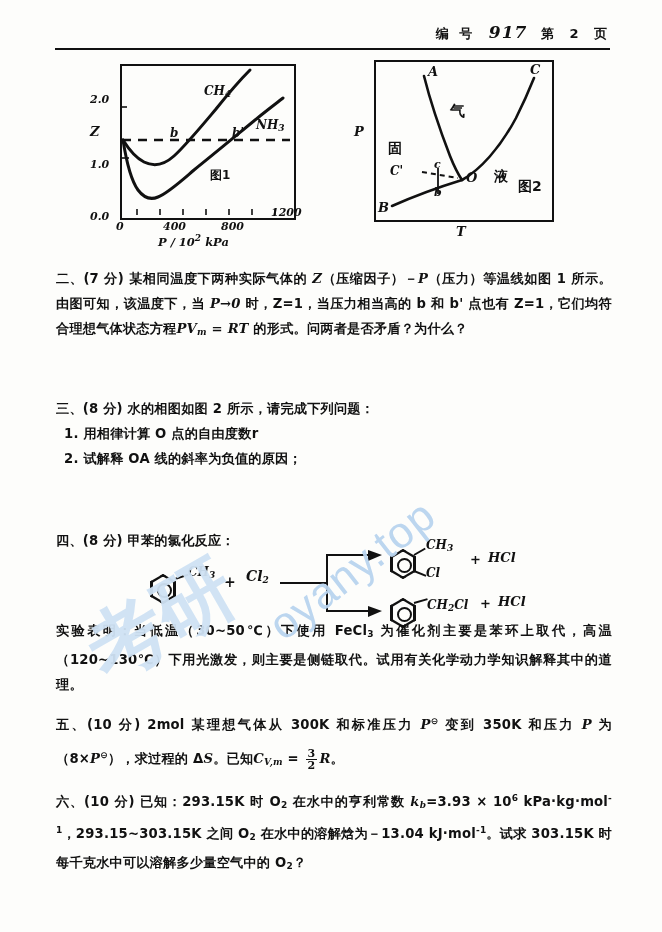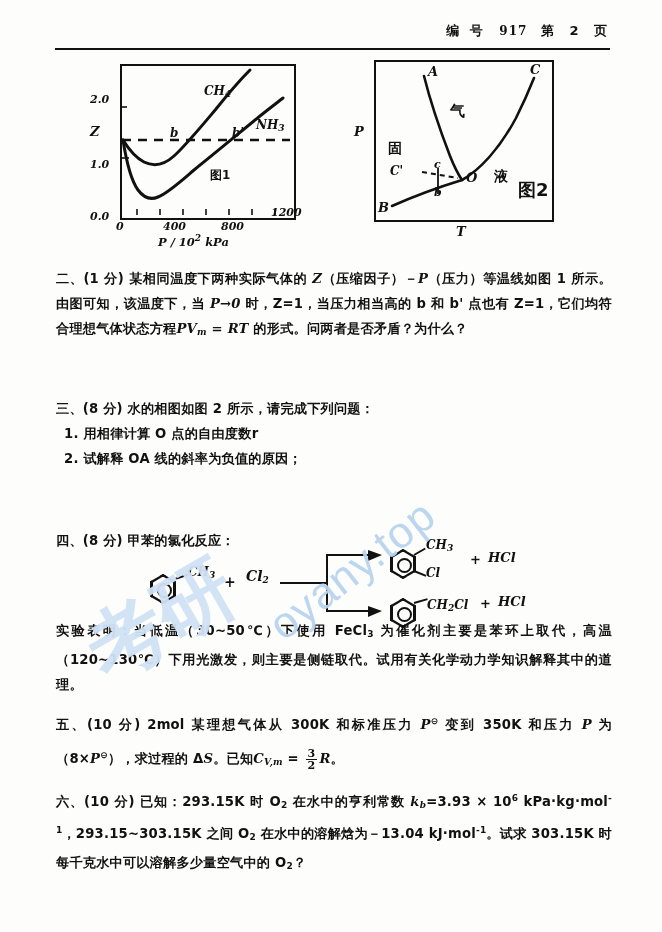--- a/index.html
+++ b/index.html
@@ -24,21 +24,21 @@
     background:#111;
   }
   .hdr-text{
     position:absolute;right:52px;top:0;
     font-family:"DejaVu Sans", sans-serif;
     font-size:13px;font-weight:bold;letter-spacing:3px;
     white-space:nowrap;
   }
   .hdr-num{
     font-family:"DejaVu Serif", serif;
-    font-size:12px;letter-spacing:1px;
+    font-style:italic;font-size:17px;letter-spacing:1px;
     padding:0 6px;
   }
   
   .figs{position:absolute;left:0;top:52px;width:662px;height:190px;}
   .fig{position:absolute;}
   .fig1{left:86px;top:0;width:230px;height:190px;}
   .fig2{left:352px;top:0;width:225px;height:175px;}
   .frame{
     position:absolute;border:2px solid #111;background:transparent;
   }
@@ -210,26 +210,26 @@
       <div class="curvelab" style="left:178px;top:10px;font-size:13px;">C</div>
       <div class="curvelab" style="left:38px;top:112px;font-size:12px;">C'</div>
       <div class="curvelab" style="left:114px;top:118px;font-size:13px;">O</div>
       <div class="curvelab" style="left:82px;top:134px;font-size:11px;">b</div>
       <div class="curvelab" style="left:82px;top:106px;font-size:11px;">c</div>
 
       <div class="figtag" style="left:98px;top:50px;font-size:15px;">气</div>
       <div class="figtag" style="left:36px;top:88px;font-size:14px;">固</div>
       <div class="figtag" style="left:142px;top:116px;font-size:14px;">液</div>
 
-      <div class="figtag" style="left:166px;top:126px;font-size:18px;">图2</div>
+      <div class="figtag" style="left:166px;top:126px;font-size:14px;">图2</div>
     </div>
   </div>
 
   <div class="qblock" style="top:266px;">
-    <span>二、</span><span>(1 分)</span>
+    <span>二、</span><span>(7 分)</span>
     <span>某相同温度下两种实际气体的 </span><span class="ital">Z</span><span>（压缩因子）－</span><span class="ital">P</span><span>（压力）等温线如图 1 所示。由图可知，该温度下，当 </span><span class="ital">P→0</span><span> 时，Z=1，当压力相当高的 b 和 b' 点也有 Z=1，它们均符合理想气体状态方程</span><span class="ital">PV</span><span class="ital sub">m</span><span class="ital"> = RT</span><span> 的形式。问两者是否矛盾？为什么？</span>
   </div>
 
   <div class="qblock" style="top:396px;">
     <div>
       <span>三、</span><span>(8 分)</span>
       <span>水的相图如图 2 所示，请完成下列问题：</span>
     </div>
     <ul class="qlist" style="margin-left:8px;">
       <li>1. 用相律计算 O 点的自由度数r</li>

